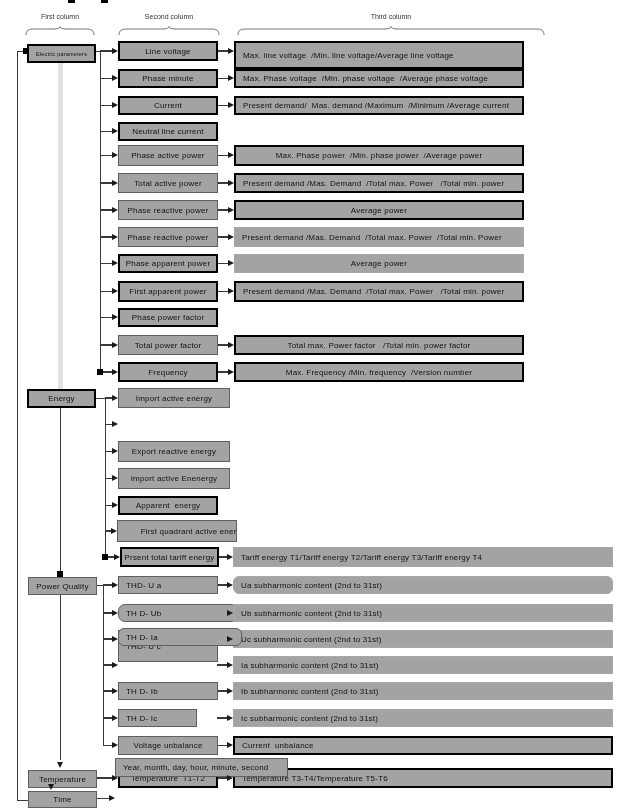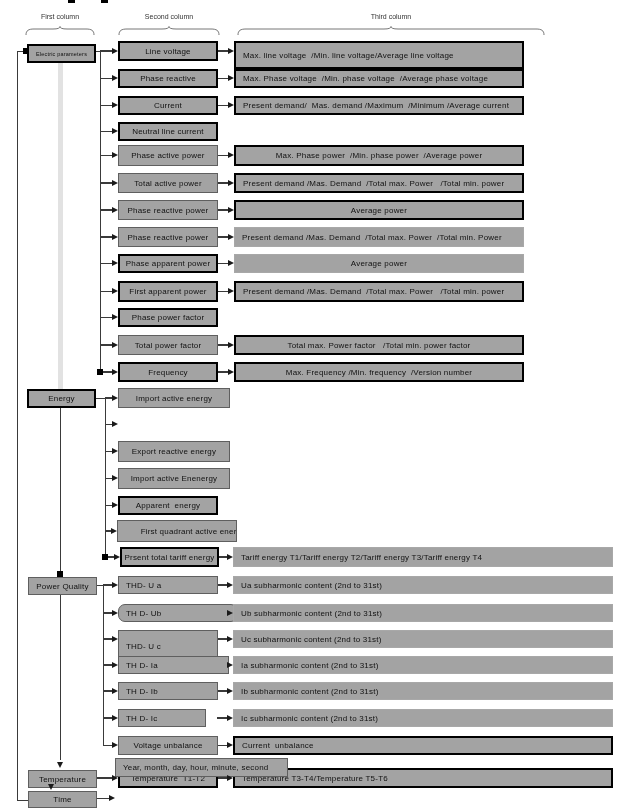--- a/index.html
+++ b/index.html
@@ -69,21 +69,21 @@
     <div class="vline" style="left: 100px; top: 51px; height: 321px;"></div>
     <div class="sq" style="left: 97px; top: 369px;"></div>
     <div class="hline" style="left: 100px; top: 50.4px; width: 12px;"></div>
     <div class="arR" style="left: 112px; top: 47.8px;"></div>
     <div class="box b" style="left: 118px; top: 41px; width: 100px; height: 20px;">Line voltage</div>
     <div class="hline" style="left: 217px; top: 50.4px; width: 11px;"></div>
     <div class="arR" style="left: 228px; top: 47.8px;"></div>
     <div class="box b left" style="left: 234px; top: 41px; width: 290px; height: 28px;">Max. line voltage&nbsp;&nbsp;/Min. line voltage/Average line voltage</div>
     <div class="hline" style="left: 100px; top: 77.9px; width: 12px;"></div>
     <div class="arR" style="left: 112px; top: 75.3px;"></div>
-    <div class="box b" style="left: 118px; top: 69px; width: 100px; height: 19px;">Phase reactive</div>
+    <div class="box b" style="left: 118px; top: 69px; width: 100px; height: 19px;">Phase minute</div>
     <div class="hline" style="left: 217px; top: 77.9px; width: 11px;"></div>
     <div class="arR" style="left: 228px; top: 75.3px;"></div>
     <div class="box b left" style="left: 234px; top: 69px; width: 290px; height: 19px;">Max. Phase voltage&nbsp;&nbsp;/Min. phase voltage&nbsp;&nbsp;/Average phase voltage</div>
     <div class="hline" style="left: 100px; top: 104.9px; width: 12px;"></div>
     <div class="arR" style="left: 112px; top: 102.3px;"></div>
     <div class="box b" style="left: 118px; top: 96px; width: 100px; height: 19px;">Current</div>
     <div class="hline" style="left: 217px; top: 104.9px; width: 11px;"></div>
     <div class="arR" style="left: 228px; top: 102.3px;"></div>
     <div class="box b left" style="left: 234px; top: 96px; width: 290px; height: 19px;">Present demand/&nbsp;&nbsp;Mas. demand /Maximum&nbsp;&nbsp;/Minimum /Average current</div>
     <div class="hline" style="left: 100px; top: 130.9px; width: 12px;"></div>
@@ -168,48 +168,48 @@
     <div class="arR" style="left: 227px; top: 553.8px;"></div>
     <div class="box lt left" style="left: 233px; top: 547px; width: 380px; height: 20px;">Tariff energy T1/Tariff energy T2/Tariff energy T3/Tariff energy T4</div>
     <div class="box " style="left: 28px; top: 577px; width: 69px; height: 18px;">Power Quality</div>
     <div class="hline" style="left: 96px; top: 585px; width: 7px;"></div>
     <div class="vline" style="left: 103px; top: 585px; height: 161px;"></div>
     <div class="hline" style="left: 103px; top: 584.4px; width: 9px;"></div>
     <div class="arR" style="left: 112px; top: 581.8px;"></div>
     <div class="box  left" style="left: 118px; top: 576px; width: 100px; height: 18px;">THD- U a</div>
     <div class="hline" style="left: 217px; top: 584.4px; width: 10px;"></div>
     <div class="arR" style="left: 227px; top: 581.8px;"></div>
-    <div class="box lt left" style="left: 233px; top: 576px; width: 380px; height: 18px;">Ua subharmonic content (2nd to 31st)</div>
+    <div class="box lt left" style="left: 233px; top: 576px; width: 380px; height: 18px; border-radius: 6px;">Ua subharmonic content (2nd to 31st)</div>
     <div class="hline" style="left: 103px; top: 612.4px; width: 9px;"></div>
     <div class="arR" style="left: 112px; top: 609.8px;"></div>
     <div class="box  left" style="left: 118px; top: 604px; width: 120px; height: 18px; border-radius: 7px;">TH D- Ub</div>
     <div class="hline" style="left: 217px; top: 612.4px; width: 10px;"></div>
     <div class="arR" style="left: 227px; top: 609.8px;"></div>
     <div class="box lt left" style="left: 233px; top: 604px; width: 380px; height: 18px;">Ub subharmonic content (2nd to 31st)</div>
     <div class="hline" style="left: 103px; top: 638.4px; width: 9px;"></div>
     <div class="arR" style="left: 112px; top: 635.8px;"></div>
     <div class="box  left" style="left: 118px; top: 630px; width: 100px; height: 32px;">THD- U c</div>
     <div class="hline" style="left: 217px; top: 638.4px; width: 10px;"></div>
     <div class="arR" style="left: 227px; top: 635.8px;"></div>
     <div class="box lt left" style="left: 233px; top: 630px; width: 380px; height: 18px;">Uc subharmonic content (2nd to 31st)</div>
     <div class="hline" style="left: 103px; top: 664.4px; width: 9px;"></div>
     <div class="arR" style="left: 112px; top: 661.8px;"></div>
-    <div class="box  left" style="left: 118px; top: 656px; width: 111px; height: 18px;">TH D- Ia</div>
+    <div class="box  left" style="left: 118px; top: 628px; width: 124px; height: 18px; border-radius: 6px;">TH D- Ia</div>
     <div class="hline" style="left: 217px; top: 664.4px; width: 10px;"></div>
     <div class="arR" style="left: 227px; top: 661.8px;"></div>
     <div class="box lt left" style="left: 233px; top: 656px; width: 380px; height: 18px;">Ia subharmonic content (2nd to 31st)</div>
     <div class="hline" style="left: 103px; top: 690.4px; width: 9px;"></div>
     <div class="arR" style="left: 112px; top: 687.8px;"></div>
     <div class="box  left" style="left: 118px; top: 682px; width: 100px; height: 18px;">TH D- Ib</div>
     <div class="hline" style="left: 217px; top: 690.4px; width: 10px;"></div>
     <div class="arR" style="left: 227px; top: 687.8px;"></div>
     <div class="box lt left" style="left: 233px; top: 682px; width: 380px; height: 18px;">Ib subharmonic content (2nd to 31st)</div>
     <div class="hline" style="left: 103px; top: 717.4px; width: 9px;"></div>
     <div class="arR" style="left: 112px; top: 714.8px;"></div>
-    <div class="box  left" style="left: 118px; top: 709px; width: 88px; height: 18px;">TH D- Ic</div>
+    <div class="box  left" style="left: 118px; top: 709px; width: 79px; height: 18px;">TH D- Ic</div>
     <div class="hline" style="left: 217px; top: 717.4px; width: 10px;"></div>
     <div class="arR" style="left: 227px; top: 714.8px;"></div>
     <div class="box lt left" style="left: 233px; top: 709px; width: 380px; height: 18px;">Ic subharmonic content (2nd to 31st)</div>
     <div class="hline" style="left: 103px; top: 744.9px; width: 9px;"></div>
     <div class="arR" style="left: 112px; top: 742.3px;"></div>
     <div class="box " style="left: 118px; top: 736px; width: 100px; height: 19px;">Voltage unbalance</div>
     <div class="hline" style="left: 217px; top: 744.9px; width: 10px;"></div>
     <div class="arR" style="left: 227px; top: 742.3px;"></div>
     <div class="box b left" style="left: 233px; top: 736px; width: 380px; height: 19px;">Current&nbsp; unbalance</div>
     <div class="box " style="left: 28px; top: 770px; width: 69px; height: 18px;">Temperature</div>

